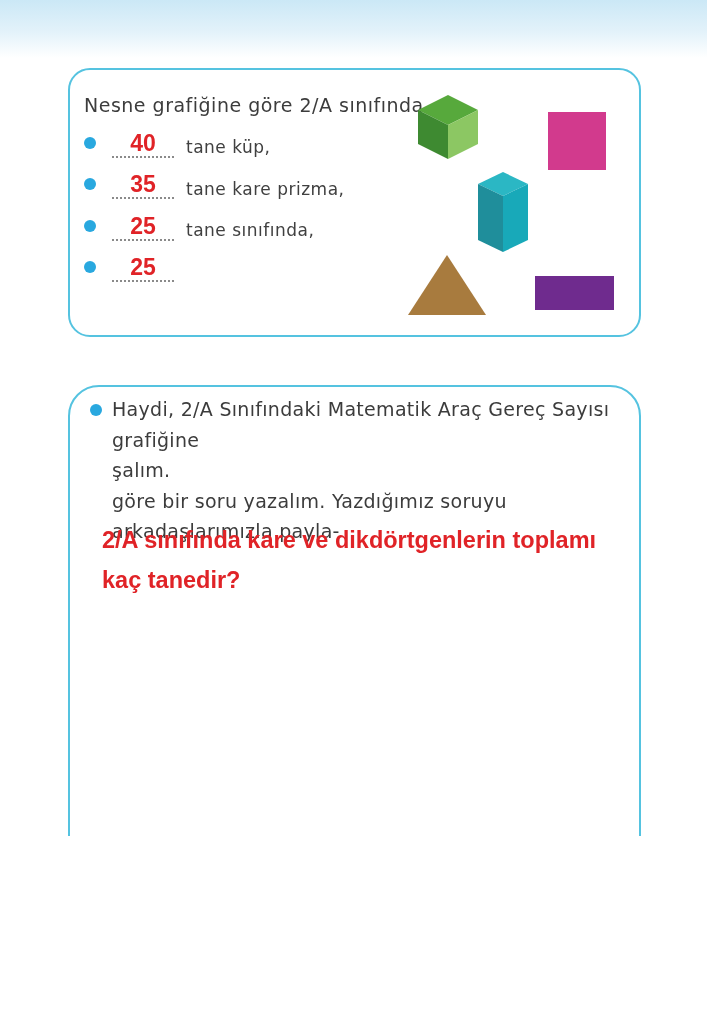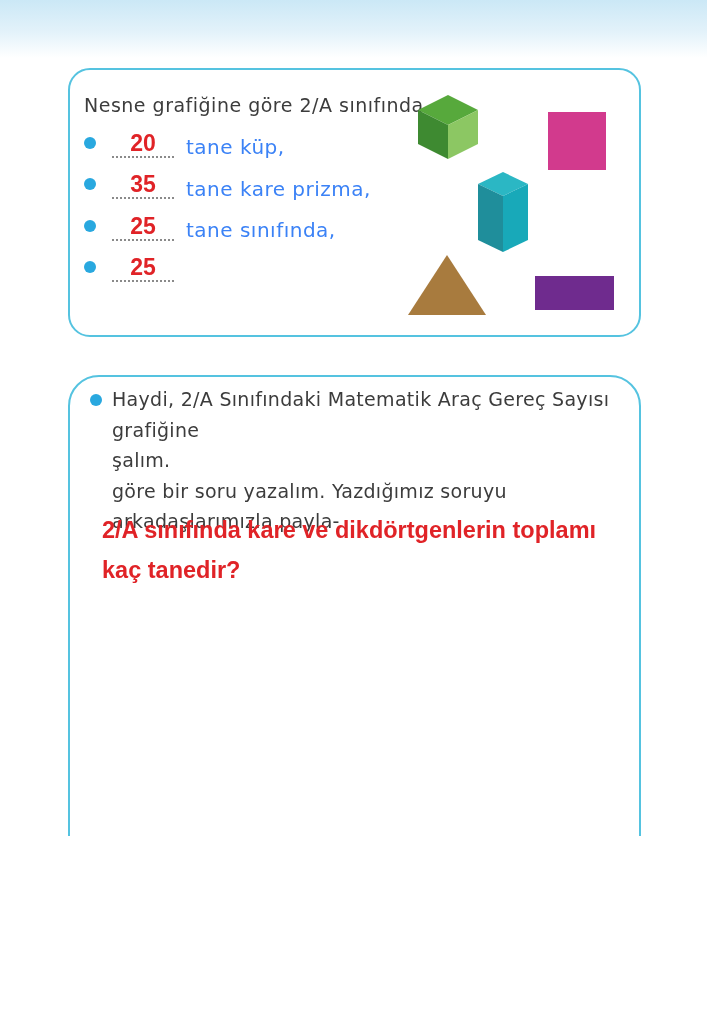--- a/index.html
+++ b/index.html
@@ -14,40 +14,40 @@
   }
   .strip-bottom {
     position:absolute; left:0; top:960px; width:707px; height:64px;
     background:linear-gradient(to bottom, #ffffff 0%, #d2eaf5 40%, #a7d7ec 100%);
   }
   .box {
     position:absolute; left:68px; width:573px;
     border:2px solid #55c3e0; border-radius:22px; background:#ffffff;
   }
   .box1 { top:68px; height:269px; }
-  .box2 { top:375px; height:566px;border-radius:31px; }
+  .box2 { top:385px; height:566px;border-radius:31px; }
 
   .box1-title {
     position:absolute; left:14px; top:24px;
     font-size:19px; color:#3c3c3c; letter-spacing:0.5px;
   }
   .rows { position:absolute; left:14px; top:52px; }
   .row { display:flex; align-items:center; height:41.5px; }
   .bullet {
     width:12px; height:12px; border-radius:50%; background:#29a8df;
     margin-right:16px; flex:0 0 auto;
   }
   .blank {
     display:inline-block; width:62px; text-align:center;
     border-bottom:2px dotted #8a8a8a; margin-top:2px;
     font-family:"Liberation Sans", sans-serif;
     font-weight:bold; font-size:23px; color:#e02327; line-height:26px;
   }
   .row-label {
-    margin-left:12px; margin-top:9px; font-size:20px; color:#3b82f6;
+    margin-left:12px; margin-top:9px; font-size:17px; color:#404040;
     letter-spacing:0.5px;
   }
 
   .shapes { position:absolute; left:0; top:0; width:707px; height:1024px; pointer-events:none; }
   .shape { position:absolute; }
 
   .b2-bullet { position:absolute; left:20px; top:17px; width:12px; height:12px;
     border-radius:50%; background:#29a8df; }
   .prompt {
     position:absolute; left:42px; top:7px; width:505px;
@@ -75,21 +75,21 @@
 
 <div class="page">
   <div class="strip-top"></div>
   <div class="strip-bottom"></div>
 
   <div class="box box1">
     <div class="box1-title">Nesne grafiğine göre 2/A sınıfında</div>
     <div class="rows">
       <div class="row">
         <span class="bullet"></span>
-        <span class="blank">20</span>
+        <span class="blank">40</span>
         <span class="row-label">tane küp,</span>
       </div>
       <div class="row">
         <span class="bullet"></span>
         <span class="blank">35</span>
         <span class="row-label">tane kare prizma,</span>
       </div>
       <div class="row">
         <span class="bullet"></span>
         <span class="blank">25</span>

